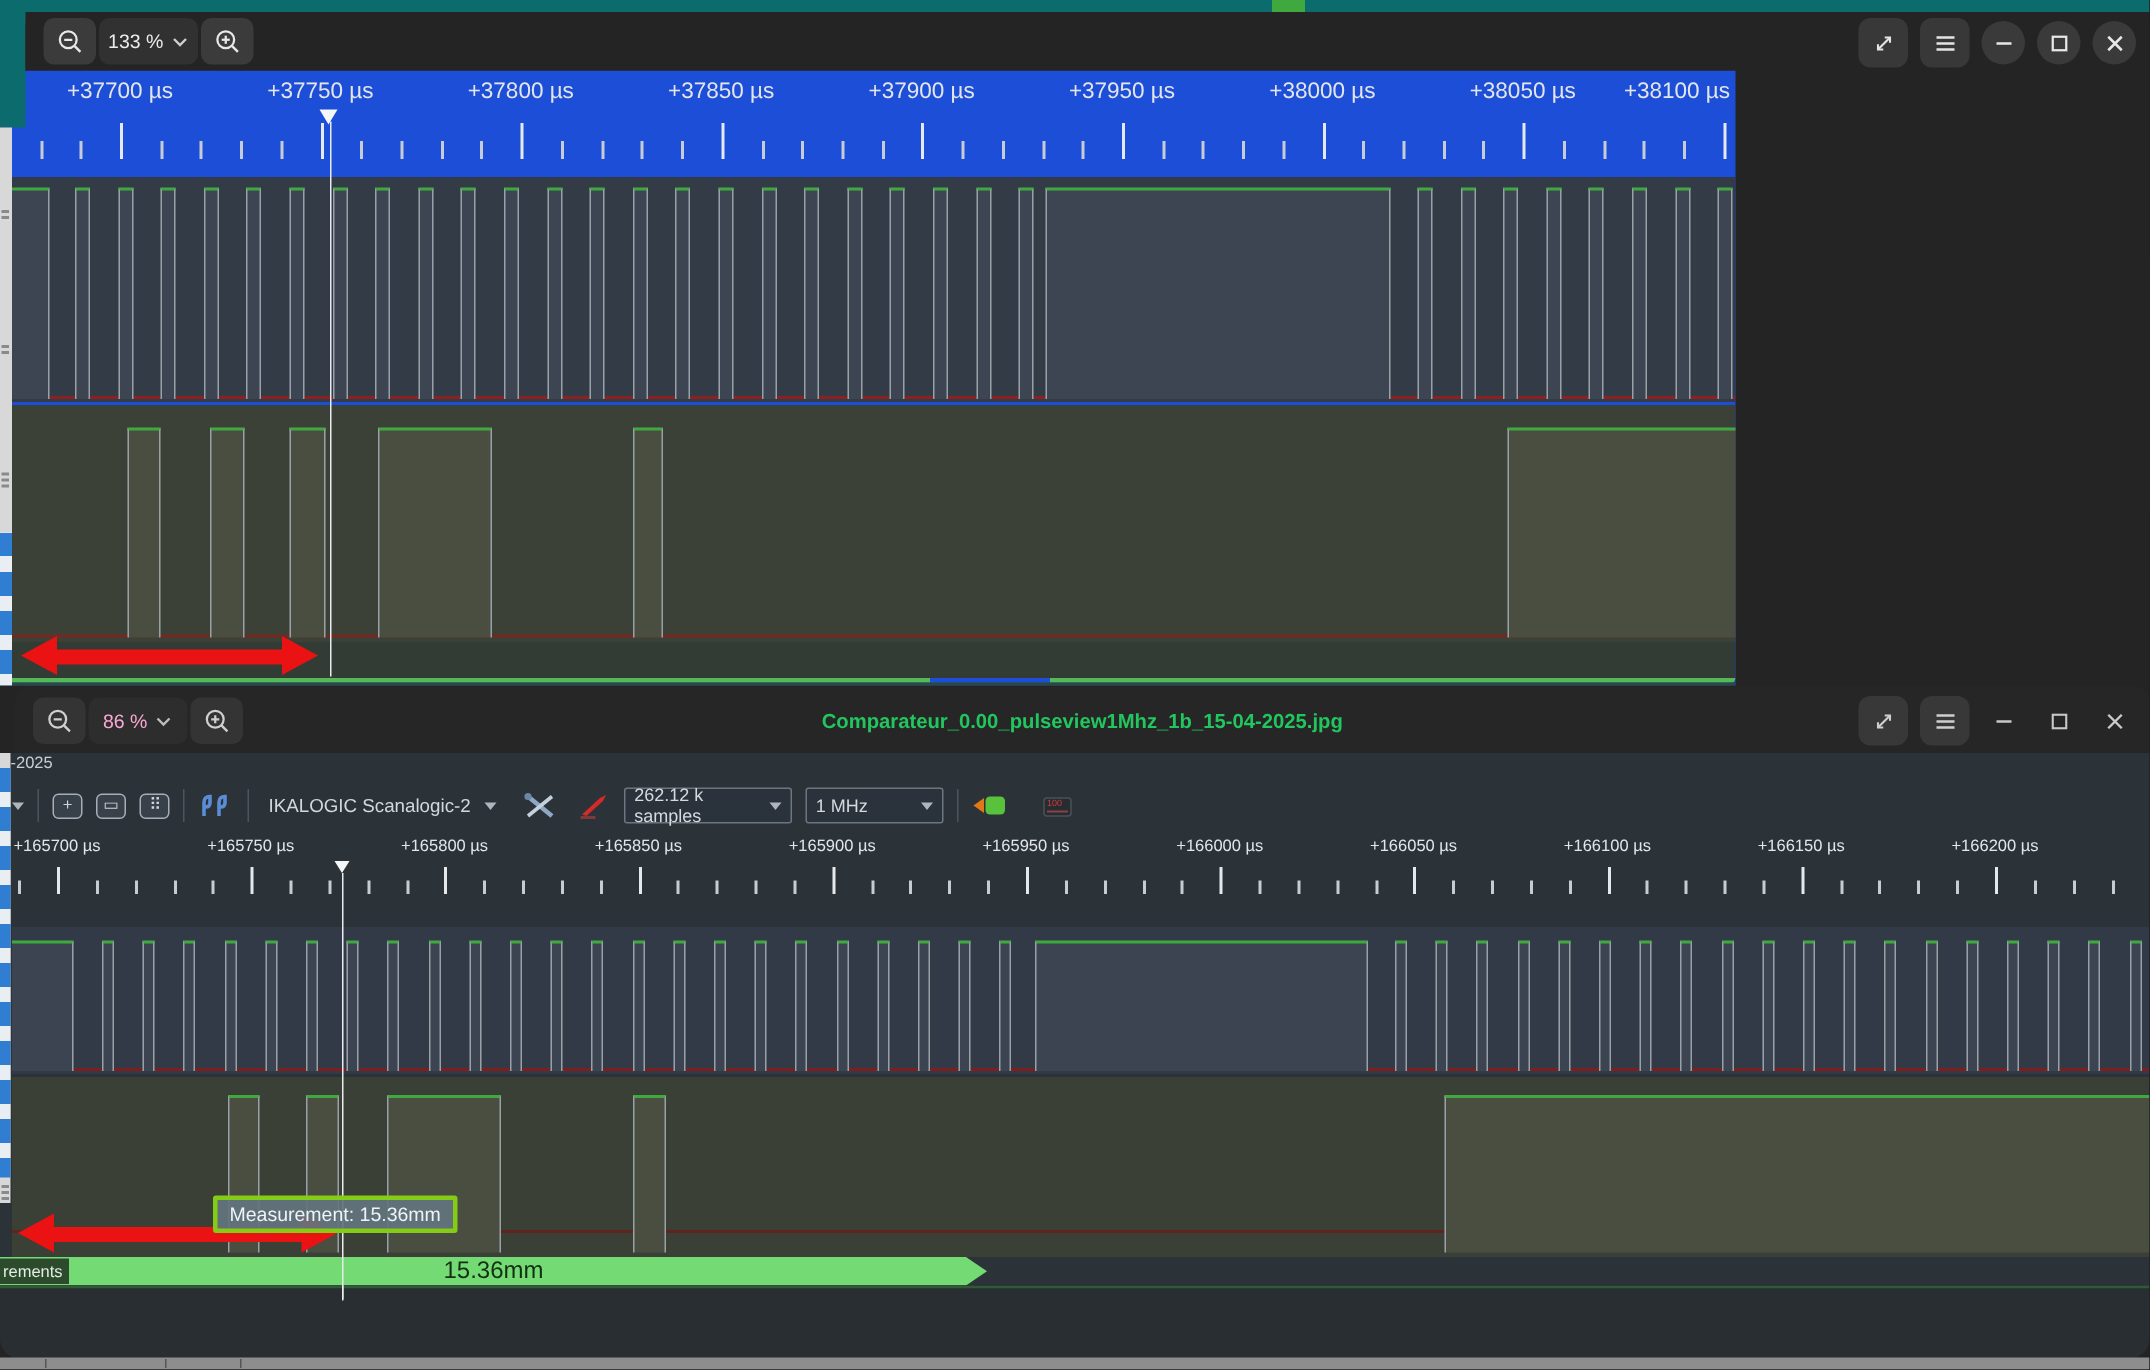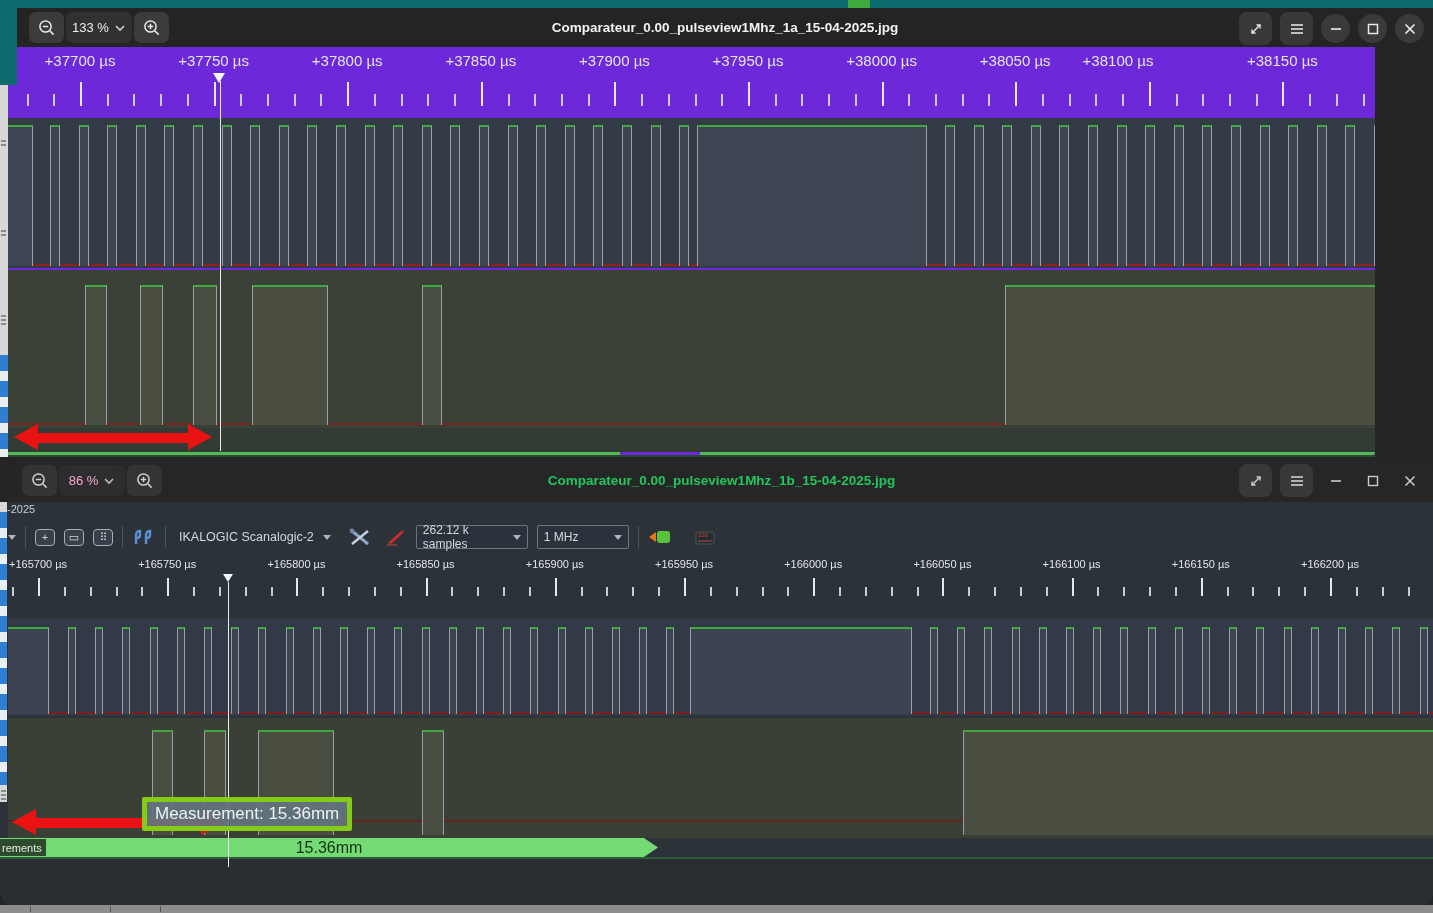--- a/index.html
+++ b/index.html
@@ -53,22 +53,22 @@
   .red-arrow .hr { position:absolute; right:0; top:0; width:0; height:0;
                    border-top:13px solid transparent; border-bottom:13px solid transparent; border-left:24px solid var(--ared); }
 
   
   .pv-toolbar { position:absolute; left:8px; right:0; top:16px; height:38px; display:flex; align-items:center; gap:9px; color:#d3d8dd; font-size:12.5px; }
   .vsep { width:1px; height:22px; background:#4c545e; }
   .mini-btn { width:20px; height:17px; border:1px solid #a7aeb5; border-radius:4px; display:flex; align-items:center; justify-content:center; color:#cfd4d9; font-size:11px; line-height:1; background:#38404a; }
   .drop-box { height:24px; border:1px solid #6d7680; border-radius:2px; background:#2a323c; display:flex; align-items:center; padding:0 6px; gap:8px; font-size:12px; color:#d6dade; }
   .caret { width:0; height:0; border-left:4px solid transparent; border-right:4px solid transparent; border-top:5px solid #aeb5bc; }
 
-  .tooltip { position:absolute; background:rgba(99,116,126,.92); border:5px solid #84cc16; color:#eef3f5;
-             font-size:17px; padding:2px 8px; border-radius:2px; z-index:7; white-space:nowrap; }
+  .tooltip { position:absolute; background:rgba(99,116,126,.92); border:3px solid #84cc16; color:#eef3f5;
+             font-size:13px; padding:2px 8px; border-radius:2px; z-index:7; white-space:nowrap; }
 
   .mbar-seg { position:absolute; height:100%; background:var(--mgreen); color:#143014; font-size:16px;
               display:flex; align-items:center; justify-content:center; }
   .mbar-seg.tip-r { clip-path:polygon(0 0, calc(100% - 14px) 0, 100% 50%, calc(100% - 14px) 100%, 0 100%); }
   .mbar-seg.tip-l { clip-path:polygon(14px 0, 100% 0, 100% 100%, 14px 100%, 0 50%); }
   .mbar-label { position:absolute; left:0; top:1px; bottom:1px; background:rgba(32,48,32,.85); color:#e4ecE4; font-size:11px;
                 display:flex; align-items:center; padding:0 4px 0 2px; z-index:4; }
 
   svg { display:block; }
 </style>
@@ -106,21 +106,20 @@
           <span>
             <svg width="20" height="20" viewBox="0 0 20 20">
                 <circle cx="8.5" cy="8.5" r="5.6" stroke="#e8e8e8" stroke-width="1.5" fill="none"></circle>
                 <line x1="12.8" y1="12.8" x2="16.6" y2="16.6" stroke="#e8e8e8" stroke-width="1.6"></line>
                 <line x1="5.8" y1="8.5" x2="11.2" y2="8.5" stroke="#e8e8e8" stroke-width="1.5"></line>
                 <line x1="8.5" y1="5.8" x2="8.5" y2="11.2" stroke="#e8e8e8" stroke-width="1.5"></line>
               </svg>
           </span>
         </div>
       </div>
-      <div class="win-title">Comparateur_0.00_pulseview1Mhz_1a_15-04-2025.jpg</div>
       <div class="tb-right">
         <div class="tb-sq">
             <span>
               <svg width="16" height="16" viewBox="0 0 16 16">
                 <line x1="4" y1="12" x2="12" y2="4" stroke="#e4e4e4" stroke-width="1.4"></line>
                 <path d="M8.5 4 H12 V7.5" stroke="#e4e4e4" stroke-width="1.4" fill="none"></path>
                 <path d="M4 8.5 V12 H7.5" stroke="#e4e4e4" stroke-width="1.4" fill="none"></path>
               </svg>
             </span>
           </div>
@@ -151,21 +150,21 @@
             <span>
               <svg width="12" height="12" viewBox="0 0 12 12">
                 <line x1="1.5" y1="1.5" x2="10.5" y2="10.5" stroke="#e8e8e8" stroke-width="1.7"></line>
                 <line x1="10.5" y1="1.5" x2="1.5" y2="10.5" stroke="#e8e8e8" stroke-width="1.7"></line>
               </svg>
             </span>
           </div>
       </div>
     </div>
 
-    <div id="top-content" style="position:absolute; left:0; top:39px; width:1375px; height:410px; background:#6d28d9; overflow:hidden;">
+    <div id="top-content" style="position:absolute; left:0; top:39px; width:1157px; height:410px; background:#1d4ed8; overflow:hidden;">
       <div id="top-ruler" style="position:absolute; left:0; top:0; right:0; height:63px; font-size:15px;">
           <span class="pv-ruler-label" style="left: 80px; top: 5px;">+37700 µs</span>
           <span class="pv-ruler-label" style="left: 213.6px; top: 5px;">+37750 µs</span>
           <span class="pv-ruler-label" style="left: 347.2px; top: 5px;">+37800 µs</span>
           <span class="pv-ruler-label" style="left: 480.8px; top: 5px;">+37850 µs</span>
           <span class="pv-ruler-label" style="left: 614.4px; top: 5px;">+37900 µs</span>
           <span class="pv-ruler-label" style="left: 748px; top: 5px;">+37950 µs</span>
           <span class="pv-ruler-label" style="left: 881.6px; top: 5px;">+38000 µs</span>
           <span class="pv-ruler-label" style="left: 1015.2px; top: 5px;">+38050 µs</span>
           <span class="pv-ruler-label" style="left: 1118px; top: 5px;">+38100 µs</span>

